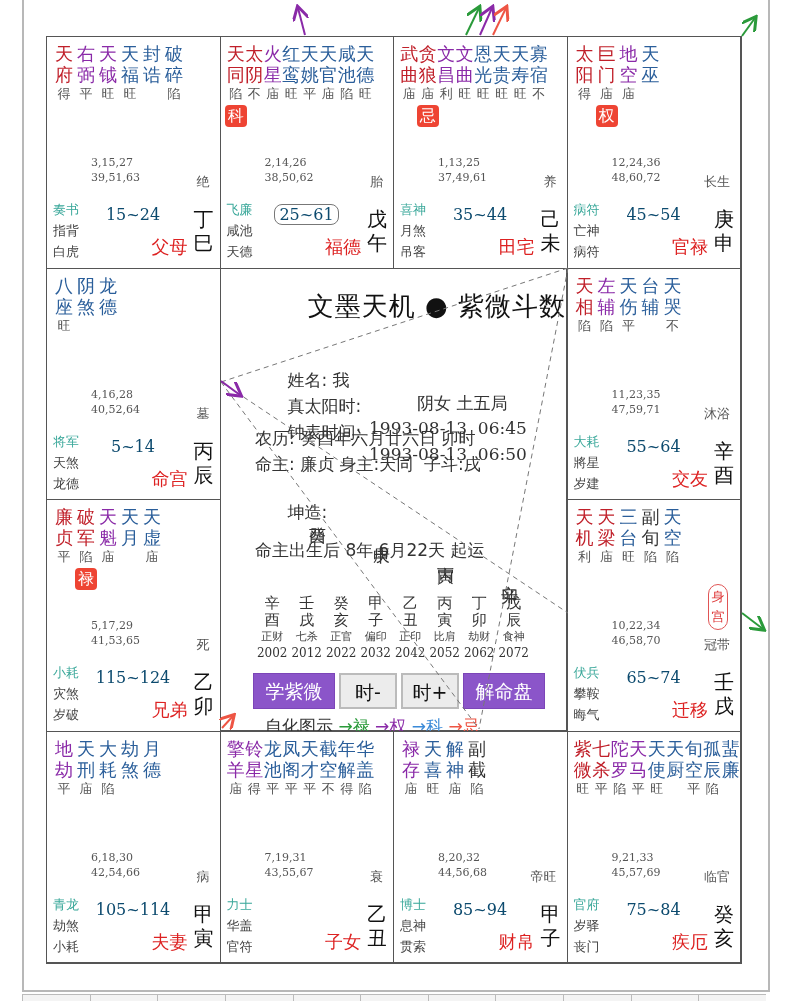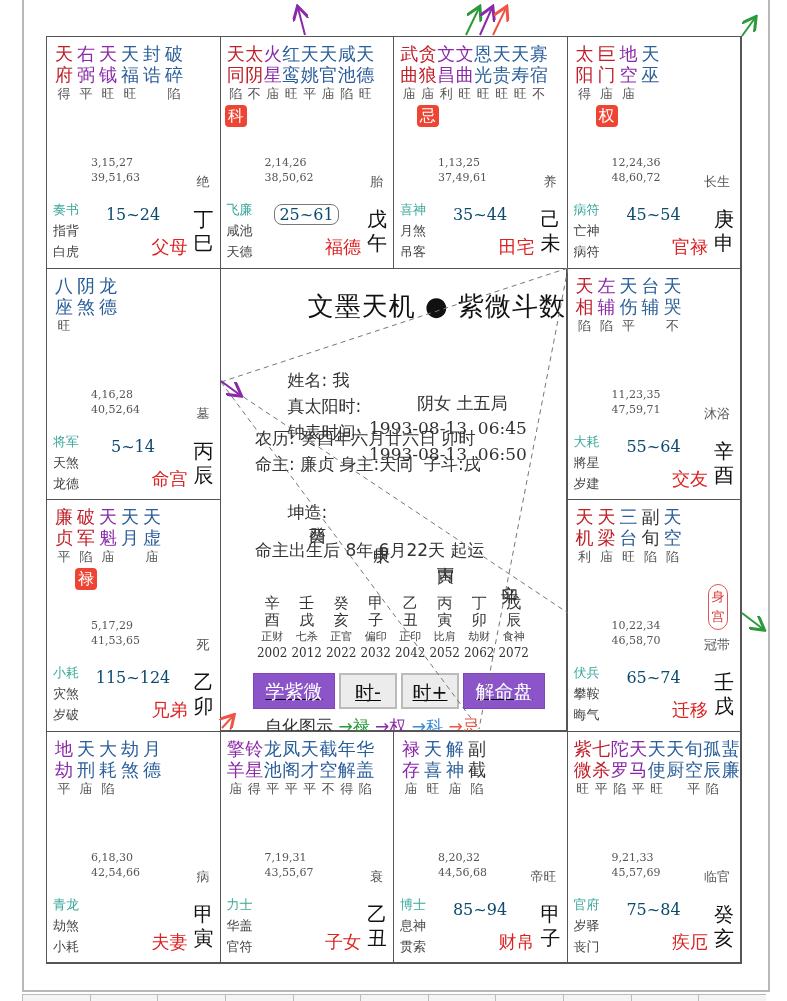--- a/index.html
+++ b/index.html
@@ -34,21 +34,21 @@
   .title { position:absolute; left:0; width:100%; top:20px; text-align:right; font-size:26px; color:#111; letter-spacing:1px; }
   .version { position:absolute; left:0; width:100%; top:56px; text-align:center; font-size:12px; color:#777; }
   .info { position:absolute; left:34px; font-size:17px; color:#333; white-space:pre; }
   .info .r { position:absolute; }
   .serif { font-family:"DejaVu Serif", serif; }
   .dayun { position:absolute; left:34px; top:326px; display:flex; }
   .dy { width:34.5px; text-align:center; }
   .dy .g { font-size:15px; color:#333; line-height:17px; }
   .dy .s { font-size:11px; color:#444; line-height:16px; }
   .dy .y { font-family:"DejaVu Serif", serif; font-size:12px; color:#333; line-height:16px; }
-  .btns { position:absolute; left:32px; top:404px; display:flex; gap:4px;text-decoration:underline; }
+  .btns { position:absolute; left:32px; top:404px; display:flex; gap:4px; }
   .btn { height:36px; font-size:19px; line-height:34px; text-align:center; box-sizing:border-box; cursor:pointer; }
   .btn.purple { background:#8b55c9; color:#fff; border:1px solid #7c45b8; width:82px; }
   .btn.gray { background:#ececec; color:#111; border:2px solid #bbb; width:58px; }
   .legend { position:absolute; left:44px; top:446px; font-size:17px; color:#333; }
   svg.overlay { position:absolute; left:0; top:0; }
 </style>
 </head>
 <body>
 
 <div class="topbar"></div>
@@ -649,20 +649,21 @@
         </div>
       </div>
       <div class="ages">
         <div>6,18,30</div>
         <div>42,54,66</div>
       </div>
       <div class="phase">病</div>
       <div class="sh1">青龙</div>
       <div class="sh2">劫煞</div>
       <div class="sh3">小耗</div>
+      <div class="range"><span>105~114</span></div>
       <div class="palace">夫妻</div>
       <div class="gz">
         <div>甲</div>
         <div>寅</div>
       </div>
     </div>
     <div class="cell" style="left: 172.5px; top: 693.5px; width: 174.5px; height: 232.5px;">
       <div class="stars">
         <div class="star tight">
           <div class="nm c-purple" style="writing-mode: horizontal-tb; letter-spacing: 0px;">

